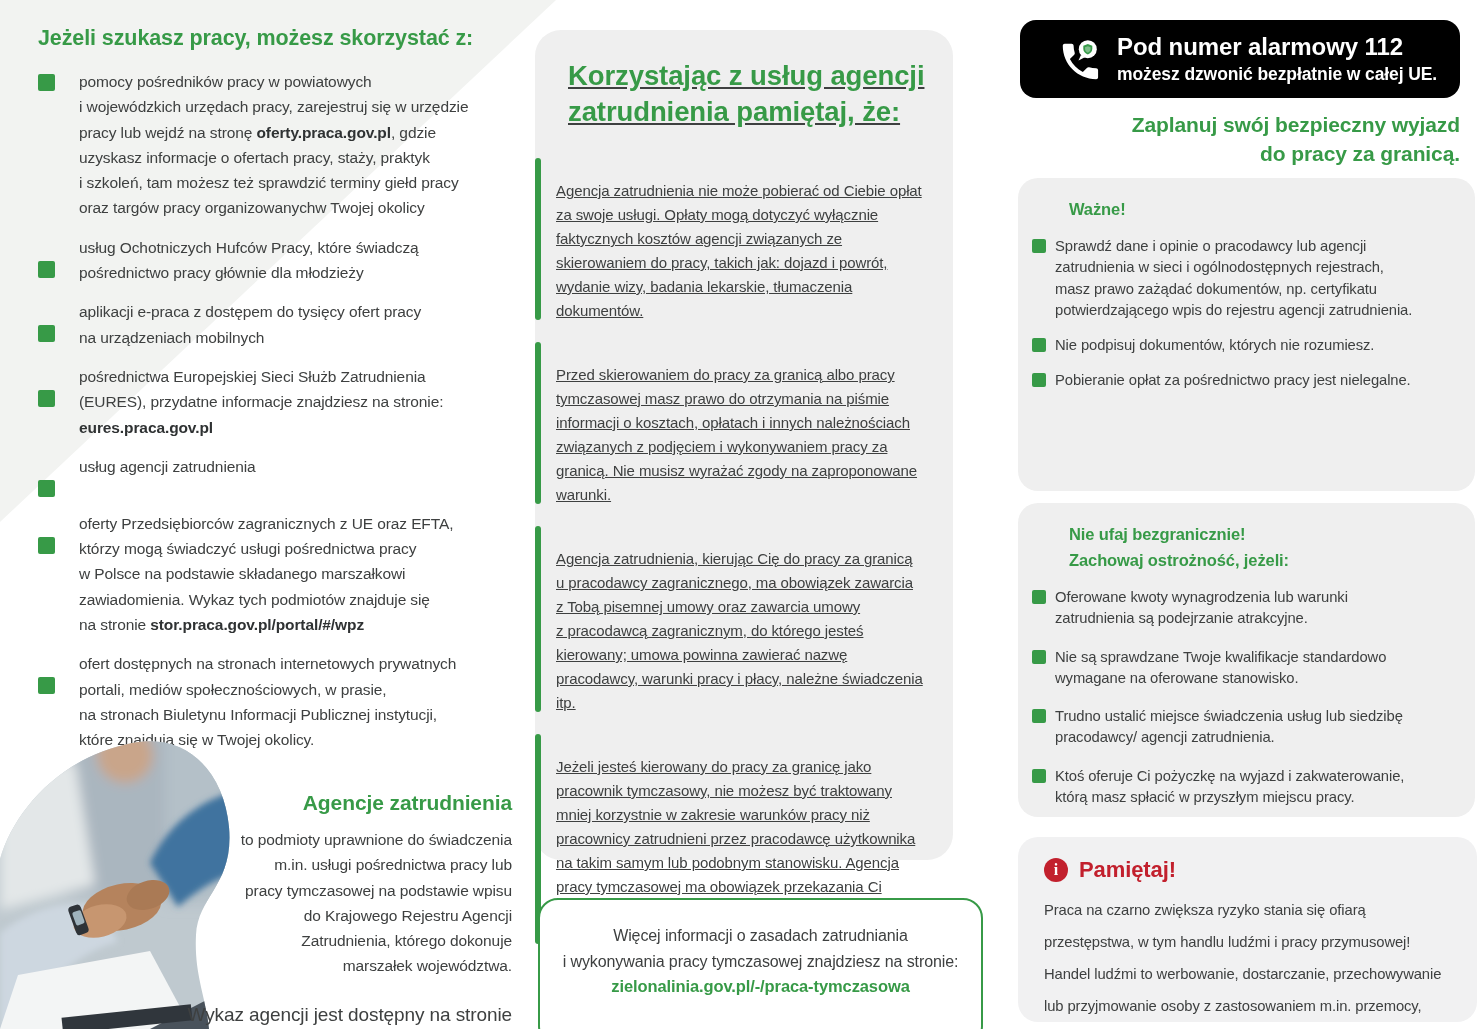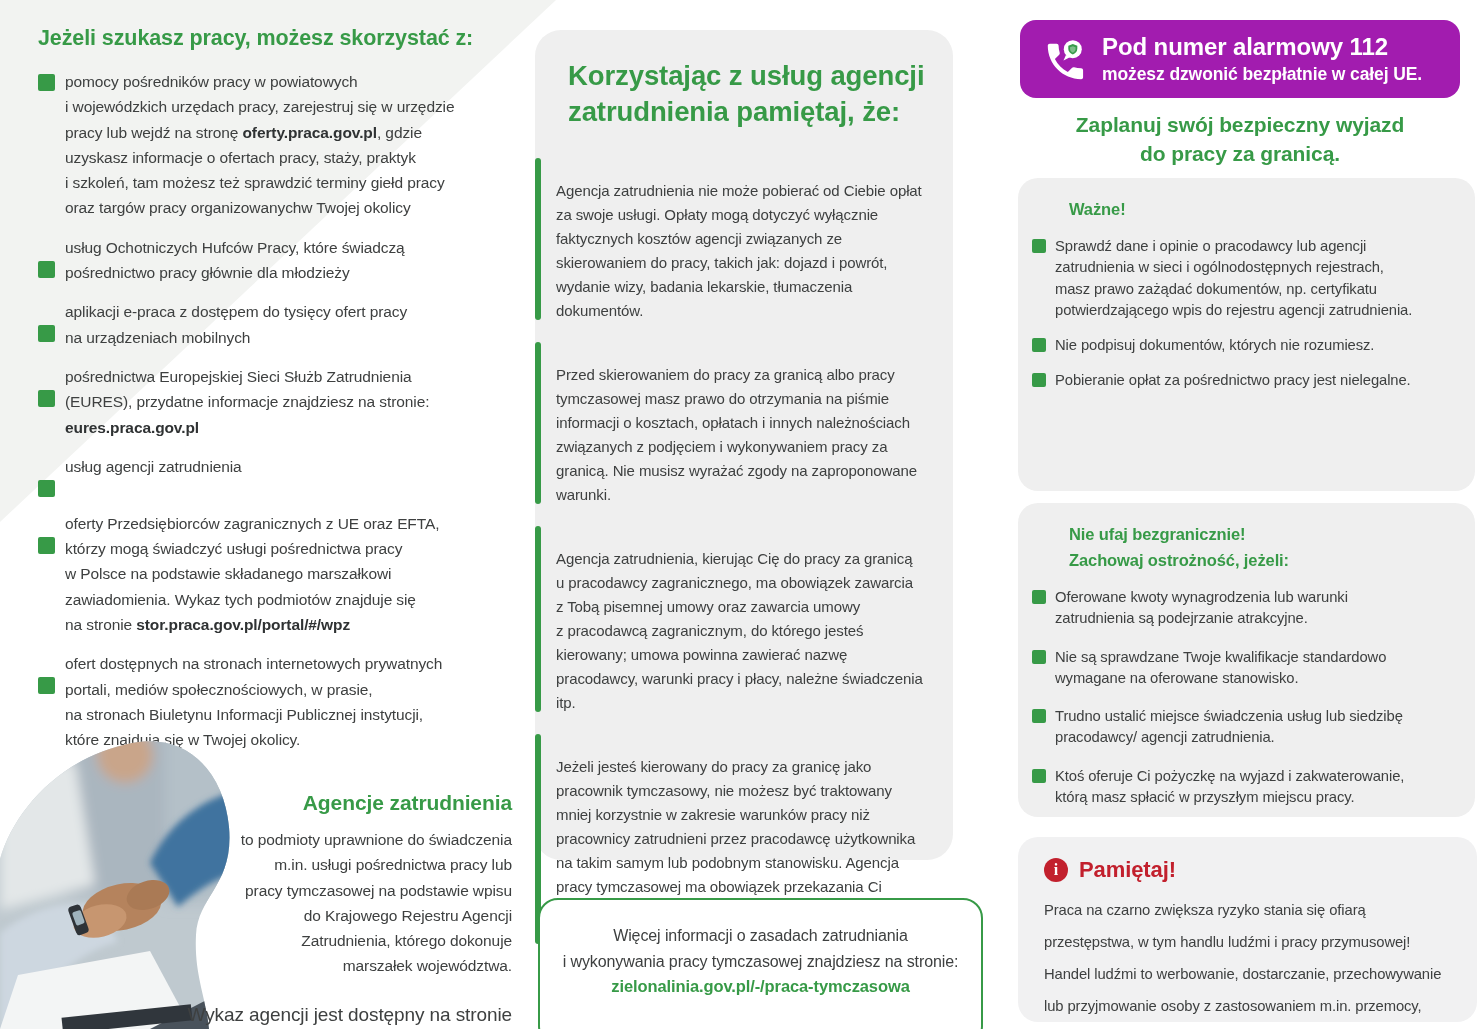--- a/index.html
+++ b/index.html
@@ -13,40 +13,40 @@
 
   
   .wedge {
     position:absolute; left:0; top:0; width:556px; height:522px;
     background:#f2f3f1; clip-path:polygon(0 0,100% 0,0 100%);
   }
 
   
   .left-col { position:absolute; left:38px; top:24px; width:480px; }
   .left-heading { font-size:21.5px; line-height:28px; font-weight:bold; color:#379a47; margin-bottom:17px; }
-  .l-item { display:flex; gap:10px; margin-bottom:14px; }
+  .l-item { display:flex; gap:24px; margin-bottom:14px; }
   .l-item .sq { flex:0 0 17px; width:17px; height:17px; background:#379a47; border-radius:2px; margin-top:26px; }
   .l-item:first-of-type .sq { margin-top:5px; }
   .l-item .txt { font-size:15.5px; line-height:25.3px; white-space:pre-line; }
   .l-item .txt .b { font-weight:bold; color:#2f3233; }
 
   
   .photo { position:absolute; left:0; top:735px; width:240px; height:294px; }
 
   
   .agencies { position:absolute; left:180px; top:791px; width:332px; text-align:right; }
   .agencies-title { font-size:21px; font-weight:bold; color:#379a47; margin-bottom:12px; }
   .agencies-body  { font-size:15.5px; line-height:25.3px; white-space:pre-line; }
   .agencies-footer{ margin-top:24px; font-size:19px; line-height:24px;text-align:right; }
   .agencies-link  { font-size:16px; font-weight:bold; color:#379a47; line-height:24px; }
 
   
   .mid-panel {
     position:absolute; left:535px; top:30px; width:418px; height:830px;
-    background:#efefef; border-radius:26px; padding:28px 0 0 0;
+    background:#efefef; border-radius:26px; padding:28px 0 0 0;text-decoration:underline;
   }
   .mid-title {
     margin:0 20px 25px 33px; font-size:27.5px; line-height:36px;
     font-weight:bold; color:#379a47; white-space:pre-line;
   }
   .m-para {
     position:relative; margin:0 14px 16px 0; padding-left:21px;
     font-size:15px; line-height:24px; white-space:pre-line;
   }
   .m-para::before {
@@ -58,31 +58,31 @@
     position:absolute; left:538px; top:898px; width:445px; height:148px;
     border:2.5px solid #379a47; border-radius:20px; background:#fff;
     text-align:center; padding-top:23px;
   }
   .info-box .line { font-size:16px; line-height:26px; }
   .info-link { display:block; margin-top:2px; font-size:16.5px; font-weight:bold; color:#379a47; }
 
   
   .banner {
     position:absolute; left:1020px; top:20px; width:440px; height:78px;
-    background:#a21caf; border-radius:16px; color:#fff;
-    display:flex; align-items:center; padding-left:20px; gap:15px;
+    background:#000000; border-radius:16px; color:#fff;
+    display:flex; align-items:center; padding-left:35px; gap:15px;
   }
   .banner-icon { flex:0 0 47px; width:47px; height:47px; }
   .banner-line1 { font-size:24px; line-height:28px; }
   .banner-line1 .pfx { font-weight:600; }
   .banner-line1 .b   { font-weight:bold; }
   .banner-line2 { font-size:17.5px; font-weight:600; margin-top:3px; }
 
   .safe-heading {
-    position:absolute; left:1020px; top:110px; width:440px; text-align:center;
+    position:absolute; left:1020px; top:110px; width:440px; text-align:right;
     font-size:21px; line-height:29px; font-weight:bold; color:#379a47; white-space:pre-line;
   }
 
   .rbox { position:absolute; left:1018px; width:457px; background:#efefef; border-radius:20px; padding:16px 22px 12px 14px; }
   .rbox-title { margin:2px 0 14px 37px; font-size:16.5px; line-height:26px; font-weight:bold; color:#379a47; white-space:pre-line; }
   .r-item { display:flex; gap:9px; margin-bottom:14px; }
   .r-item .sq { flex:0 0 14px; width:14px; height:14px; background:#379a47; border-radius:2px; margin-top:3px; }
   .r-item .txt { font-size:14.8px; line-height:21.3px; white-space:pre-line; }
   .box-important { top:178px; height:313px; }
   .box-caution   { top:503px; height:314px; }

